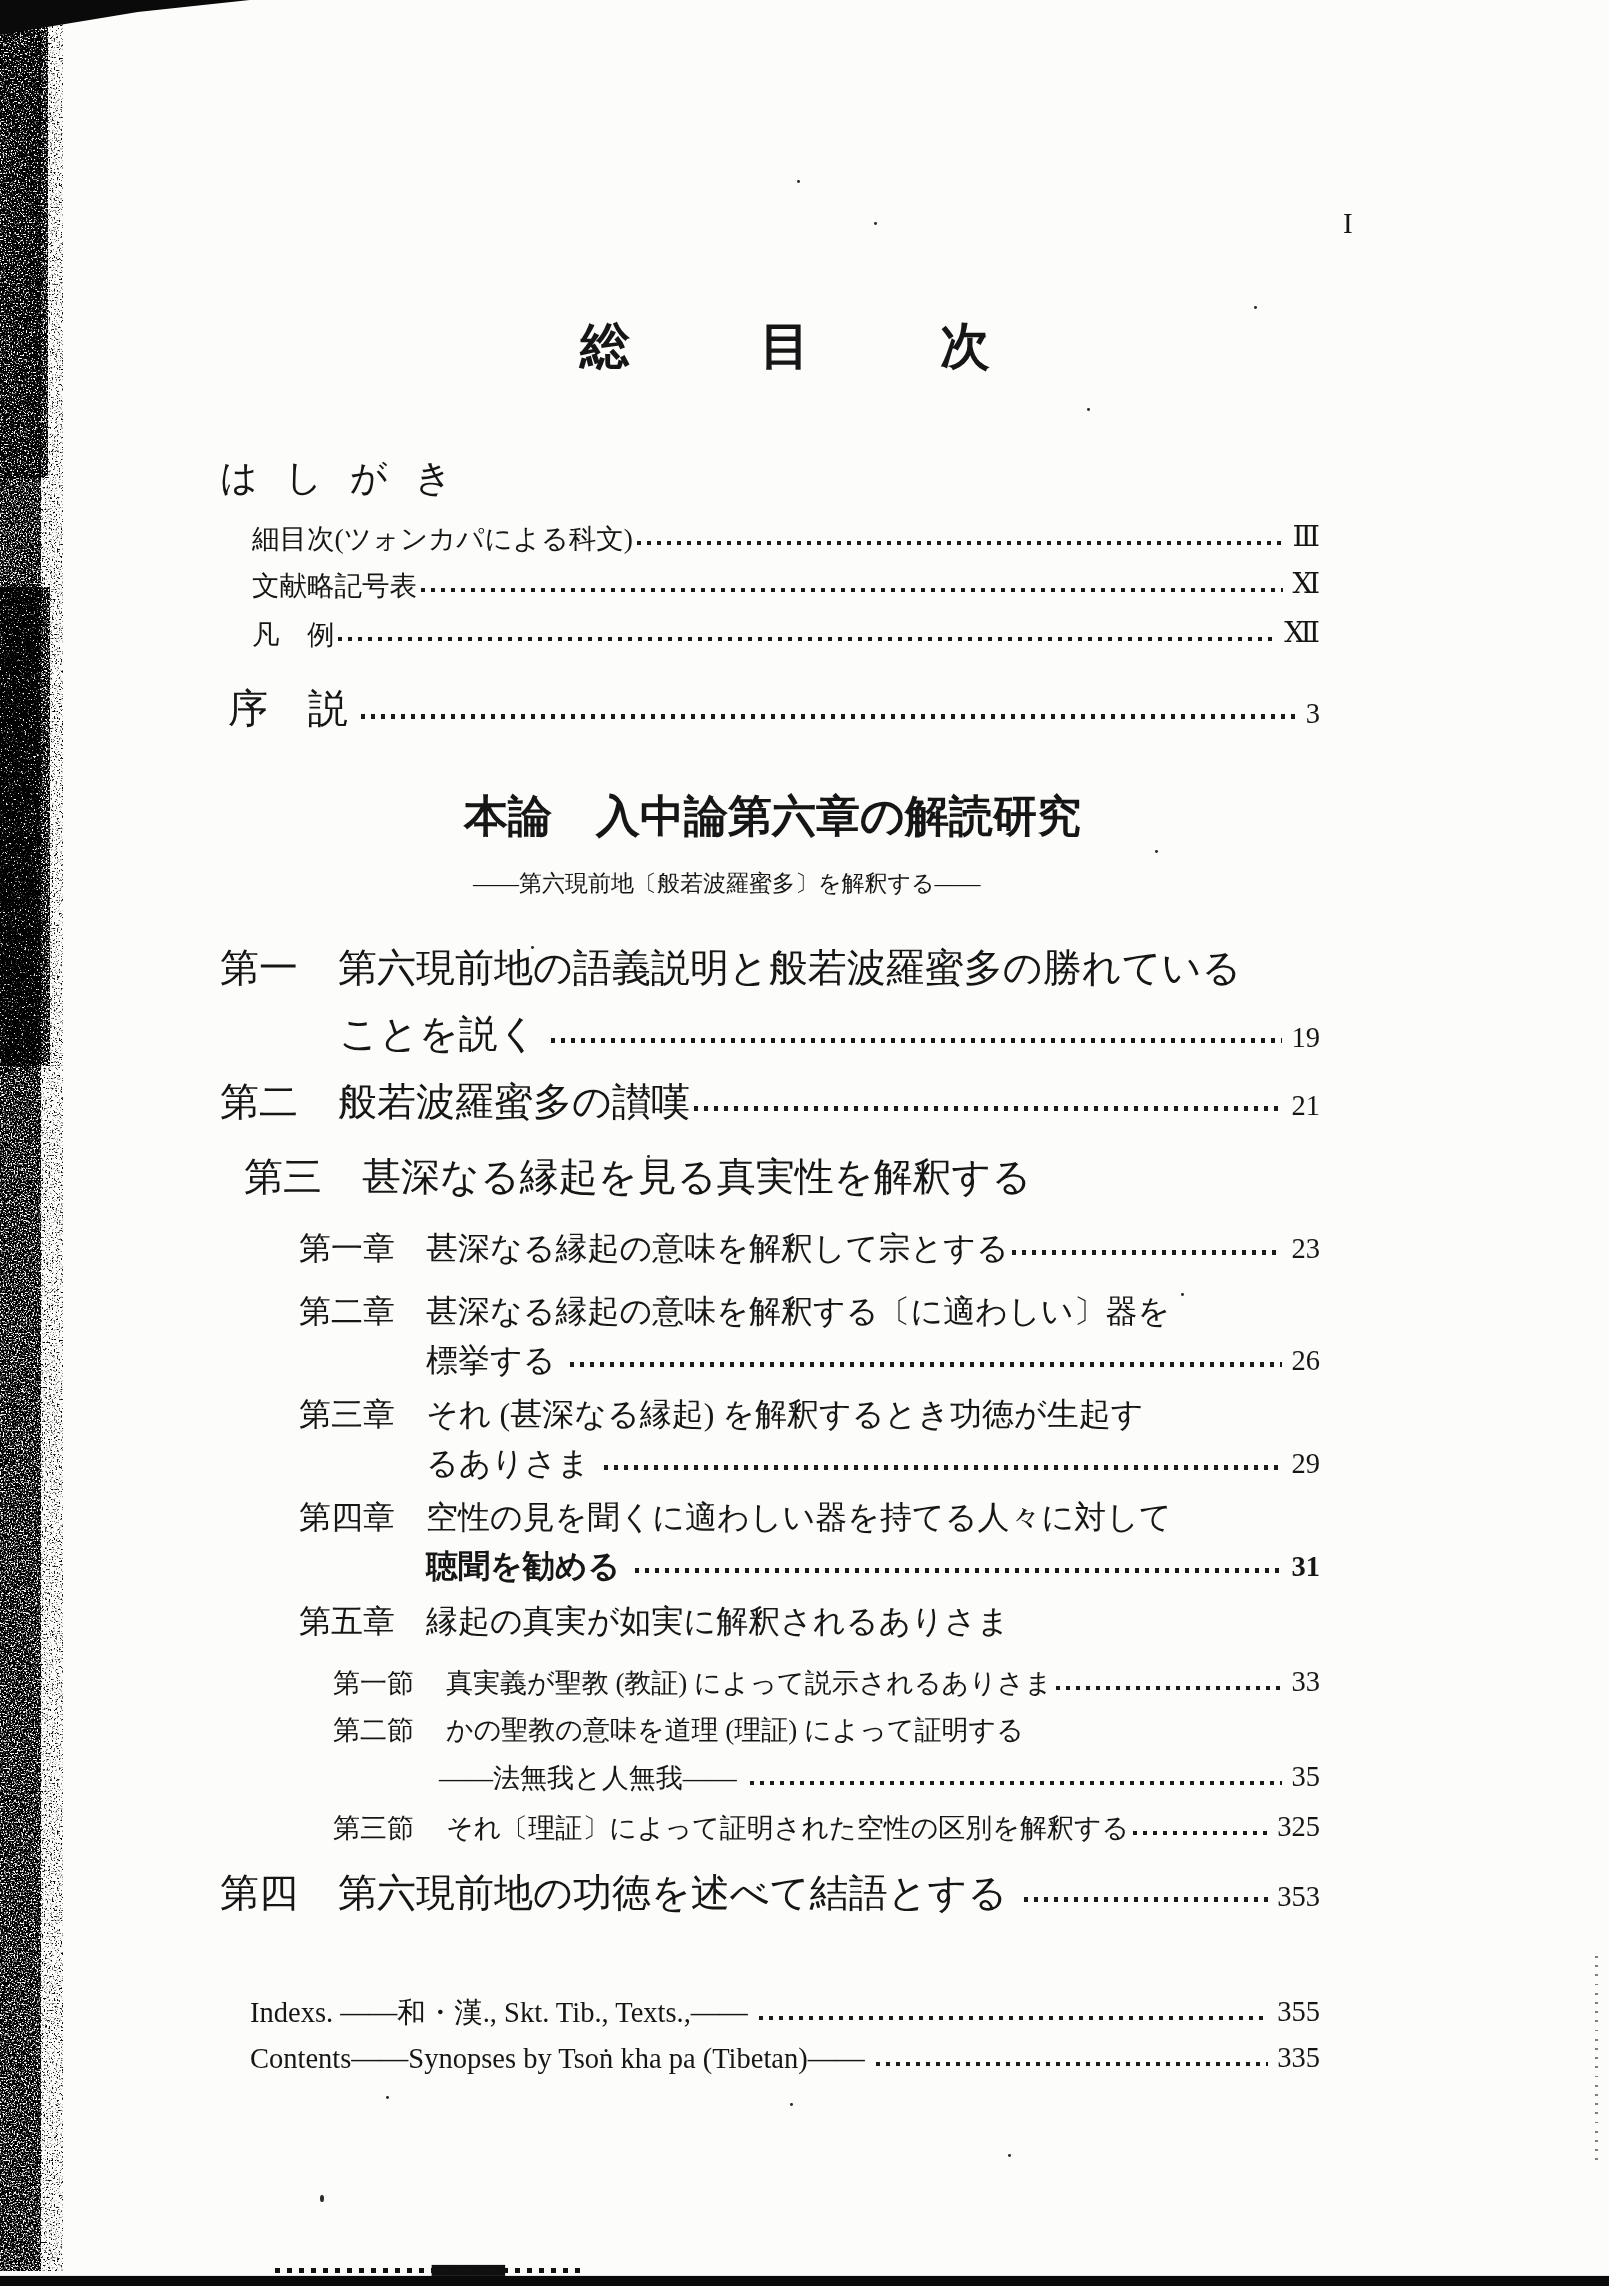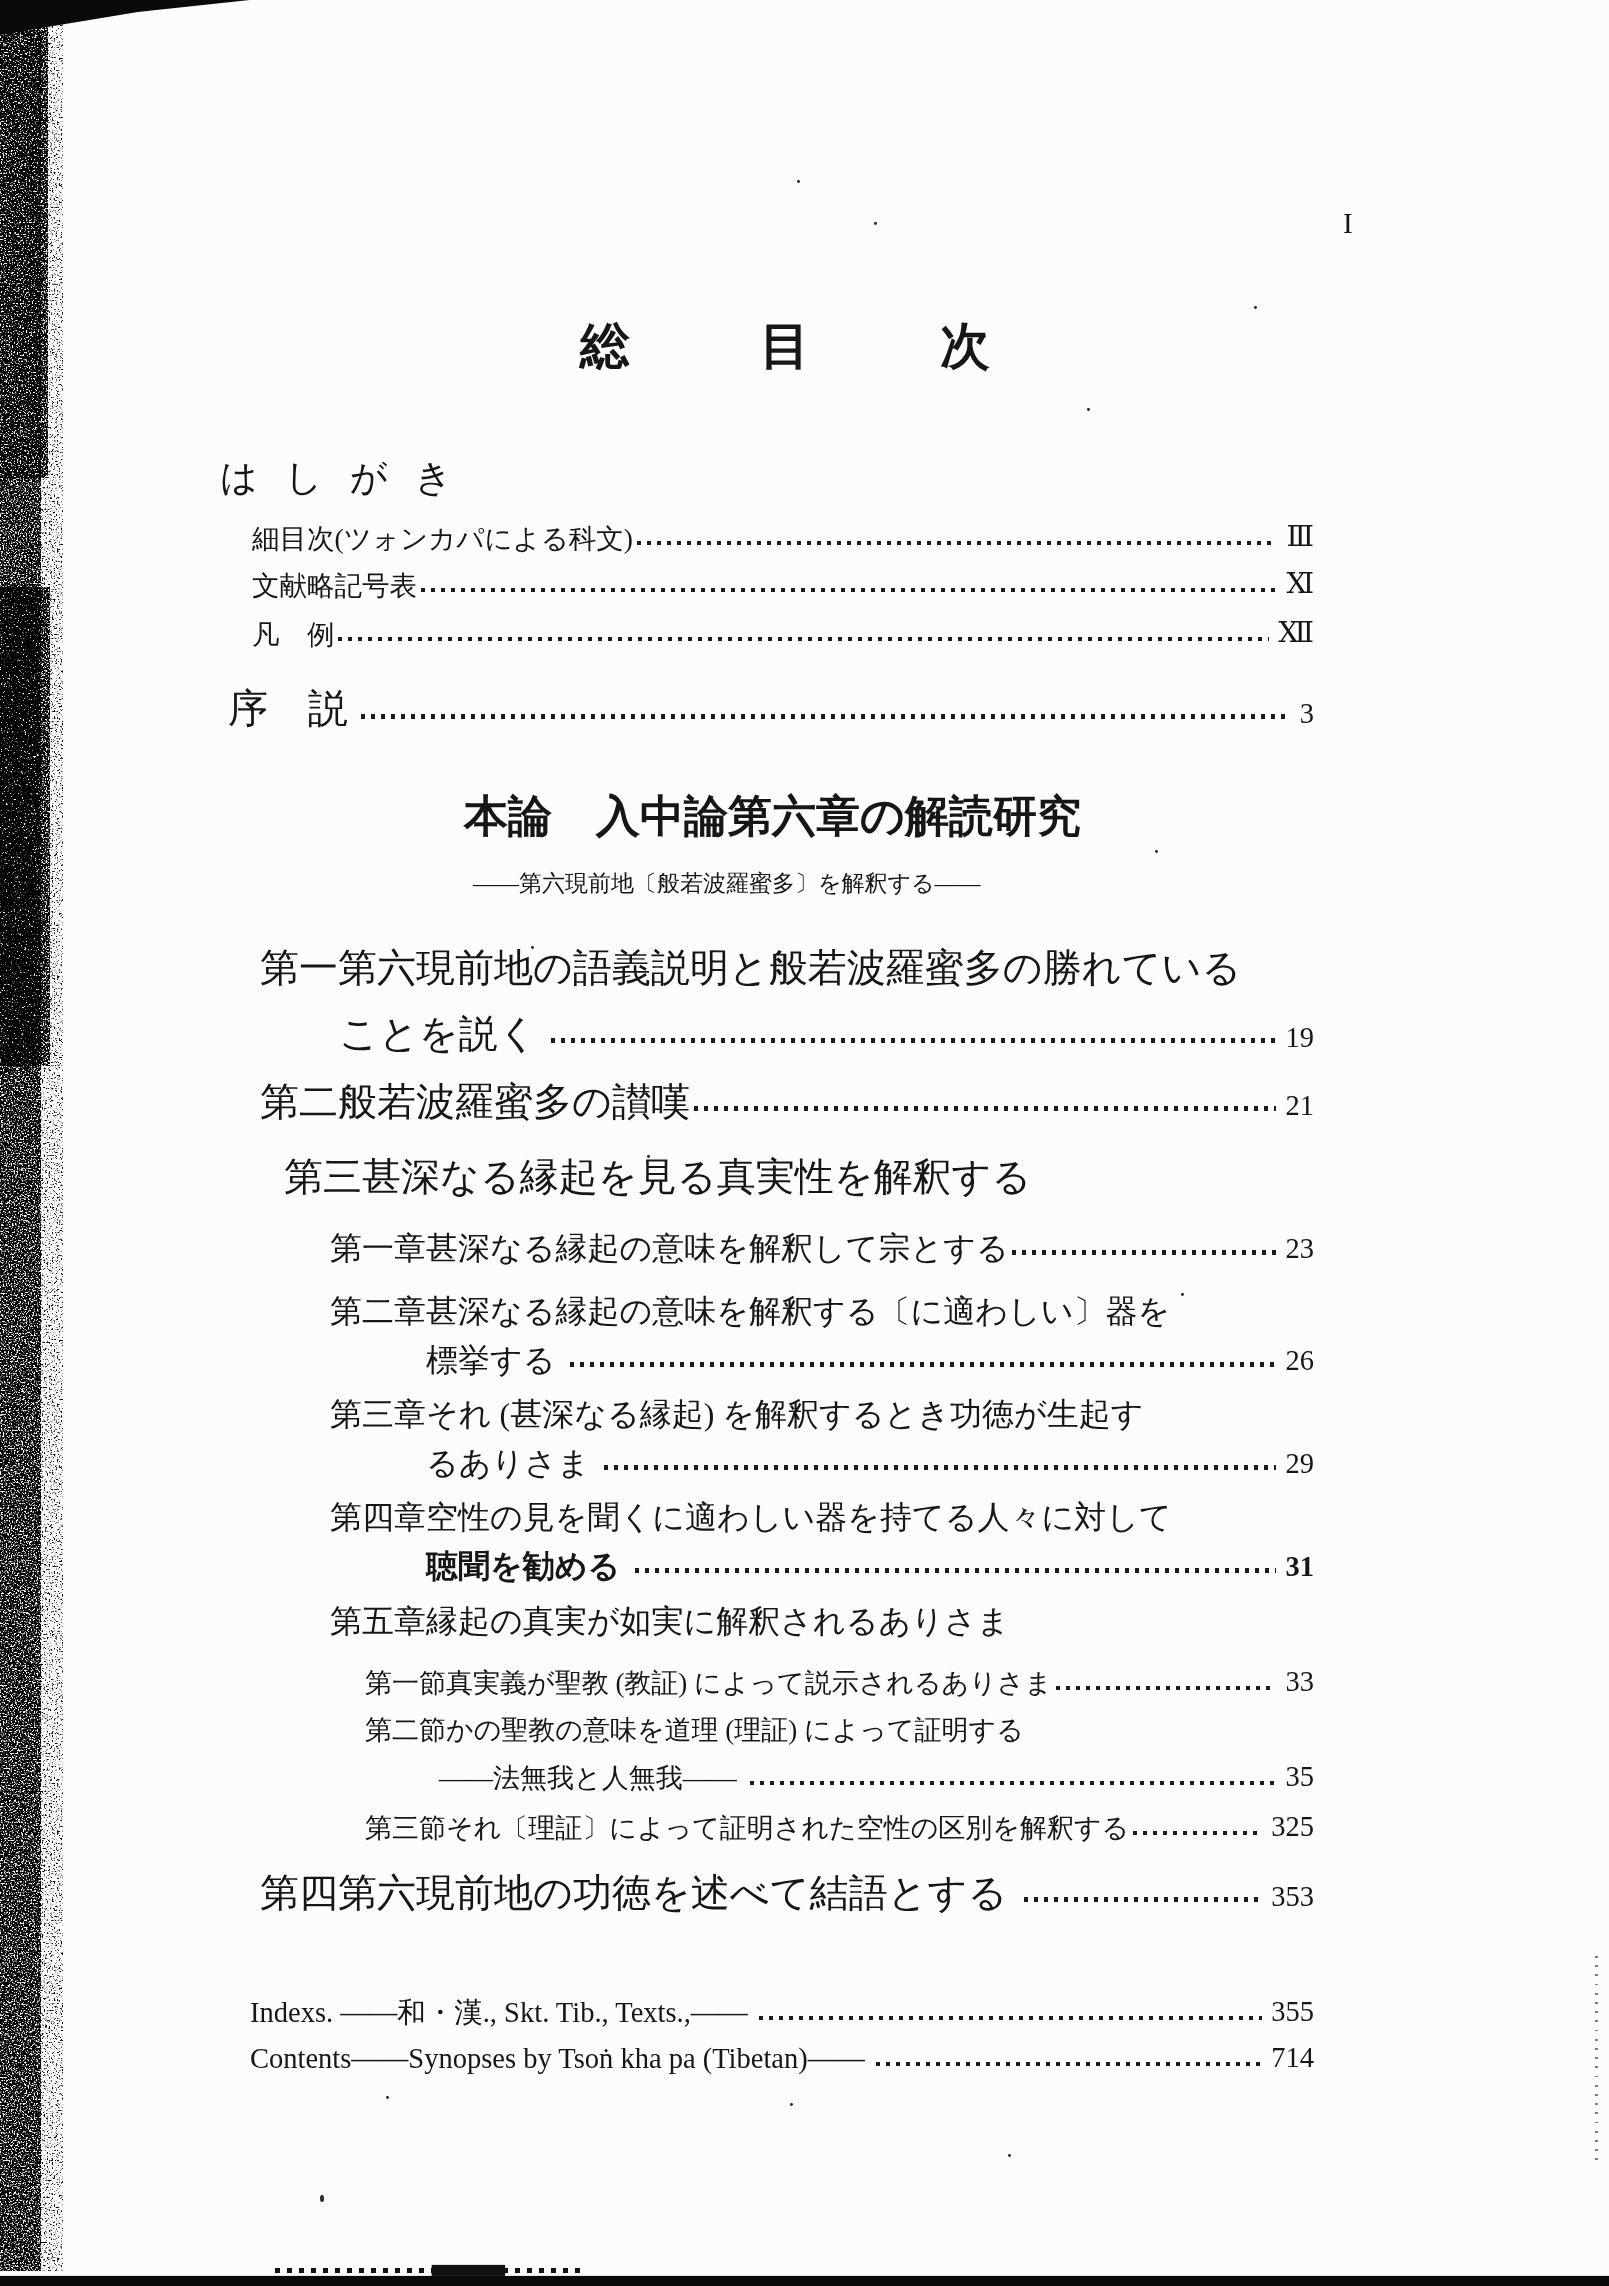--- a/index.html
+++ b/index.html
@@ -16,23 +16,23 @@
   .doc-title{
     position:absolute;left:580px;top:321px;
     font-size:50px;line-height:1;letter-spacing:130px;white-space:nowrap;
     font-weight:bold;
   }
   .preface{
     position:absolute;left:220px;top:459px;
     font-size:37px;line-height:1;letter-spacing:27px;white-space:nowrap;
   }
   .row{
-    position:absolute;right:296px;
+    position:absolute;right:290px;
     display:flex;align-items:flex-end;
-    line-height:1;white-space:nowrap;text-align:right;
+    line-height:1;white-space:nowrap;
   }
   .row .t{flex:0 0 auto;}
   .row .label{flex:0 0 auto;}
   .dots{
     flex:1 1 auto;height:4.6px;
     margin:0 1.8px 7.3px 3.7px;
     background-image:repeating-linear-gradient(to right,#1b1b1b 0 3.7px,transparent 3.7px 10px);
   }
   .dots.gap{margin-left:14.7px;}
   .pg{flex:0 0 auto;padding-left:7.3px;font-size:28.5px;line-height:1;margin-bottom:0.9px;}
@@ -269,17 +269,17 @@
   </div>
 
   <div class="row backrow r-idx">
     <span class="t">Indexs. ——和・漢., Skt. Tib., Texts.,——</span>
     <span class="dots gap"></span>
     <span class="pg">355</span>
   </div>
   <div class="row backrow r-cnt">
     <span class="t">Contents——Synopses by Tsoṅ kha pa (Tibetan)——</span>
     <span class="dots"></span>
-    <span class="pg">714</span>
+    <span class="pg">335</span>
   </div>
 
 </div>
 
 
 </body></html>

